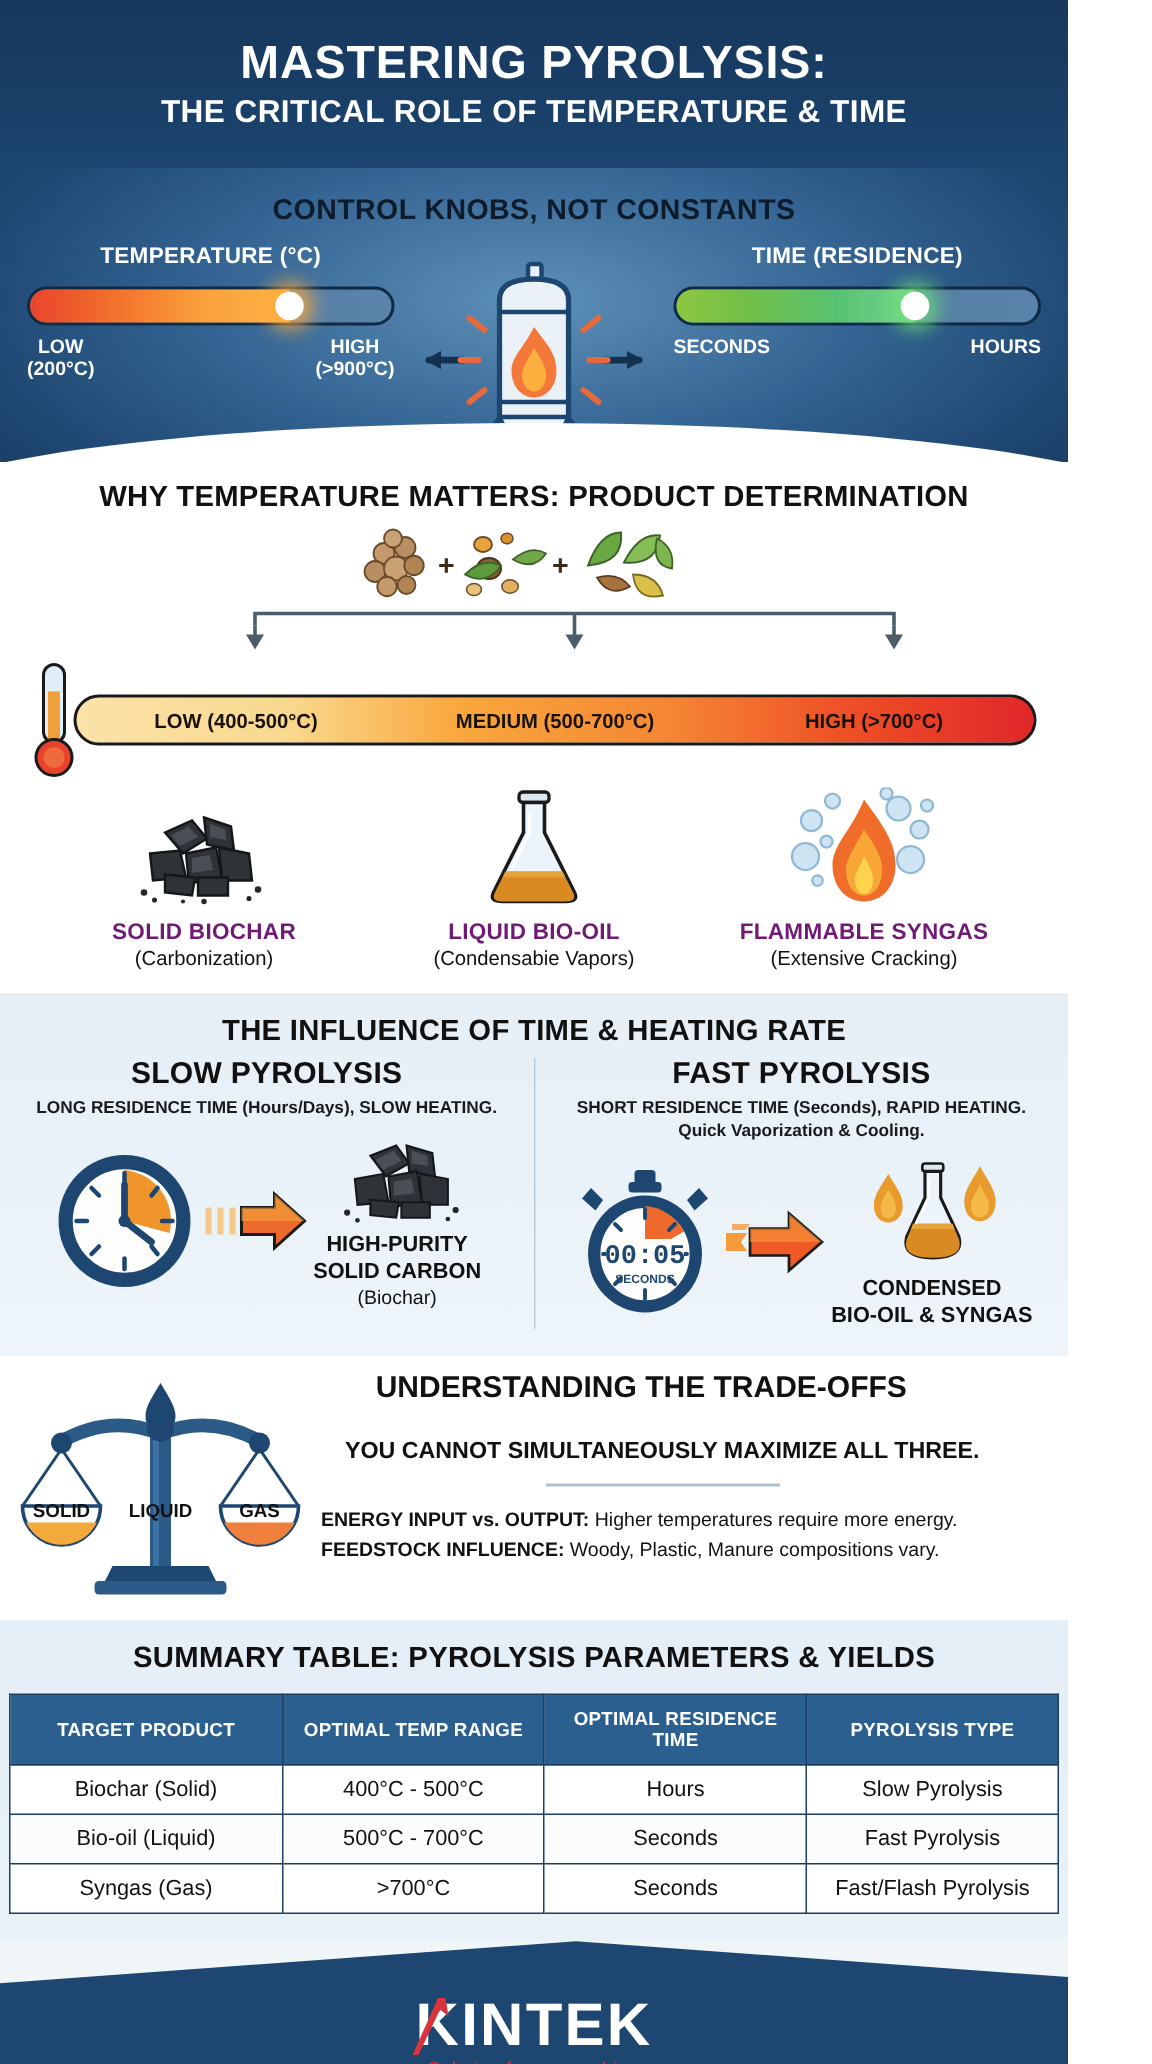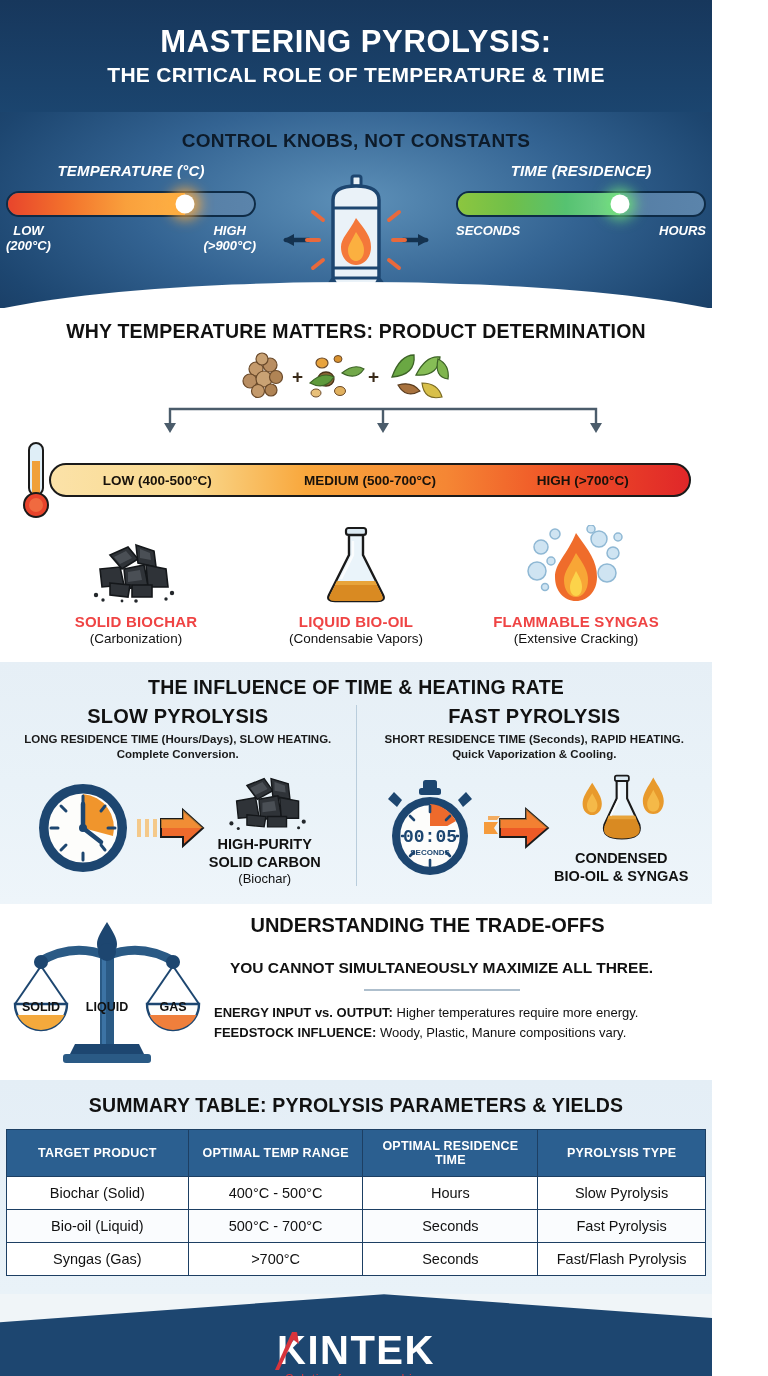--- a/index.html
+++ b/index.html
@@ -28,21 +28,21 @@
     overflow:hidden;
   }
   .knobs::after {
     content:''; position:absolute; left:-10%; bottom:-34px; width:120%; height:60px;
     background:#fff; border-radius:50%/100% 100% 0 0;
   }
   .knobs-title {
     text-align:center; color:#0d1b2a; font-size:19px; font-weight:bold;
     padding-top:18px; letter-spacing:.3px;
   }
-  .knob-row { display:flex; align-items:flex-start; justify-content:space-between; padding:10px 6px 0;font-style:italic; }
+  .knob-row { display:flex; align-items:flex-start; justify-content:space-between; padding:10px 18px 0; }
   .knob-col { width:250px; text-align:center; }
   .knob-label { color:#fff; font-size:15px; font-weight:bold; margin-bottom:12px; letter-spacing:.2px; }
   .slider { position:relative; height:26px; border-radius:13px; border:2.5px solid #0e2b46;
             background:linear-gradient(90deg,#4a7298,#5b84ab); overflow:visible; }
   .slider .fill { position:absolute; left:0; top:0; bottom:0; border-radius:11px 0 0 11px; }
   .slider.temp .fill { width:72%; background:linear-gradient(90deg,#e8452c,#f3722c,#f9a03c,#ffb347); }
   .slider.time .fill { width:66%; background:linear-gradient(90deg,#8cc63f,#6fbf4a,#56c271,#79d48e); }
   .knob-dot { position:absolute; top:50%; width:19px; height:19px; border-radius:50%; background:#fff;
               transform:translate(-50%,-50%); }
   .slider.temp .knob-dot { left:72%; box-shadow:0 0 13px 6px rgba(255,170,60,.85); }
@@ -59,21 +59,21 @@
   .feed-row { display:flex; justify-content:center; align-items:center; margin-top:6px; height:56px; }
   .tband-wrap { display:flex; align-items:center; padding:0 21px; margin-top:4px; }
   .thermo { width:26px; height:78px; position:relative; flex:0 0 26px; margin-right:2px; }
   .tband { flex:1; height:34px; border:2.5px solid #1a1a1a; border-radius:17px; display:flex; overflow:hidden;
            background:linear-gradient(90deg,#fbe2a8 0%,#f9d98e 22%,#f9a73c 40%,#f58634 62%,#ef5126 80%,#e02729 100%); }
   .tseg { flex:1; display:flex; align-items:center; justify-content:center;
           font-size:13.5px; font-weight:bold; color:#18120b; }
   .prod-row { display:flex; justify-content:space-around; padding:8px 26px 0; }
   .prod { width:210px; text-align:center; }
   .prod .art { height:78px; display:flex; align-items:flex-end; justify-content:center; }
-  .prod .n1 { font-size:15px; font-weight:bold; color:#ef4444; margin-top:8px; letter-spacing:.2px; }
+  .prod .n1 { font-size:15px; font-weight:bold; color:#701a75; margin-top:8px; letter-spacing:.2px; }
   .prod .n2 { font-size:13.5px; color:#111; margin-top:1px; }
 
   
   .time-sec { background:linear-gradient(180deg,#e6eff6 0%,#e9f2f8 50%,#eef5fa 100%); padding:14px 0 18px; }
   .split { display:flex; margin-top:6px; }
   .half { flex:1; text-align:center; padding:0 8px; }
   .half.left { border-right:1.5px solid #b9cddc; }
   .h-title { font-size:20px; font-weight:bold; color:#111; letter-spacing:.2px; }
   .h-sub { font-size:11.5px; font-weight:bold; color:#1a1a1a; margin-top:4px; line-height:1.32; }
   .flow { display:flex; align-items:center; justify-content:center; margin-top:8px; gap:4px; }
@@ -351,21 +351,20 @@
 
   <div class="time-sec">
     <div class="sec-title">THE INFLUENCE OF TIME &amp; HEATING RATE</div>
 
     <div class="split">
 
       <div class="half left">
         <div class="h-title">SLOW PYROLYSIS</div>
         <div class="h-sub">
           <div>LONG RESIDENCE TIME (Hours/Days), SLOW HEATING.</div>
-          <div>Complete Conversion.</div>
         </div>
         <div class="flow">
           <svg width="96" height="96" viewBox="0 0 96 96">
             <circle cx="48" cy="48" r="44" fill="#1d4670"></circle>
             <circle cx="48" cy="48" r="36" fill="#fdfdfb" stroke="#1d4670" stroke-width="3"></circle>
             <path d="M48 48 L48 14 A34 34 0 0 1 78 56 Z" fill="#f0952c"></path>
             <g stroke="#1d4670" stroke-width="3" stroke-linecap="round">
               <line x1="48" y1="16" x2="48" y2="23"></line>
               <line x1="80" y1="48" x2="73" y2="48"></line>
               <line x1="48" y1="80" x2="48" y2="73"></line>

